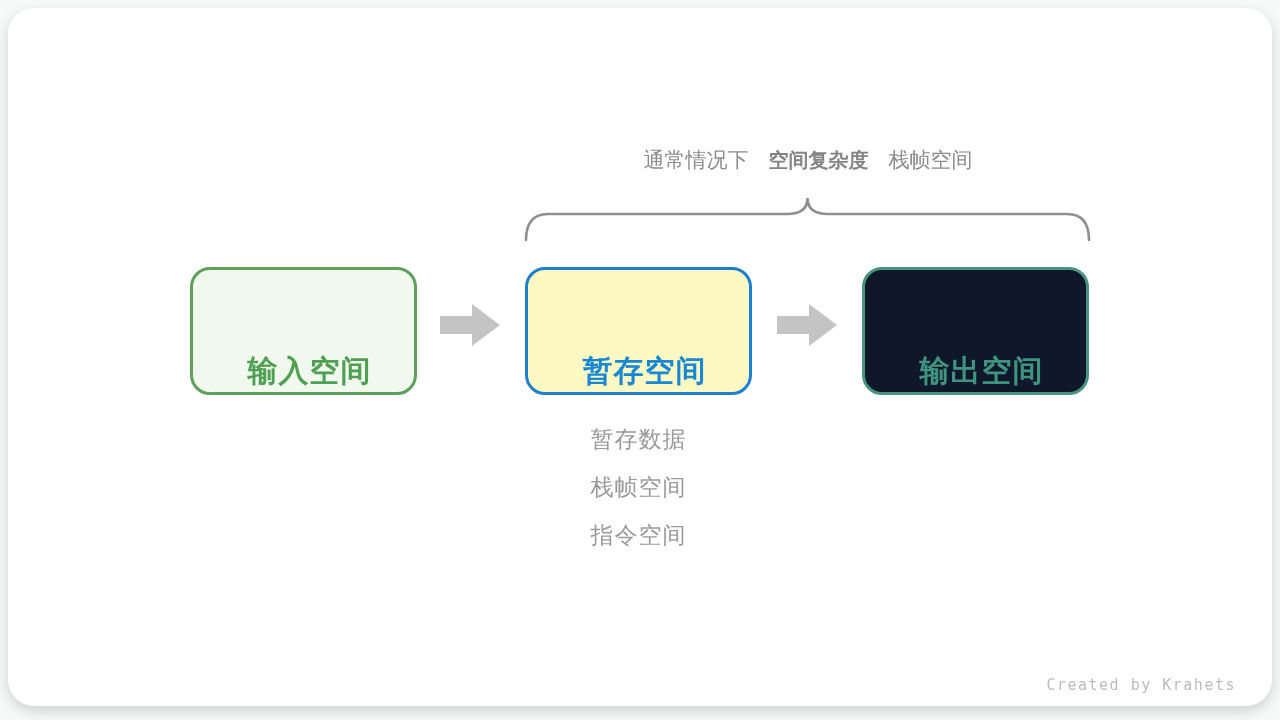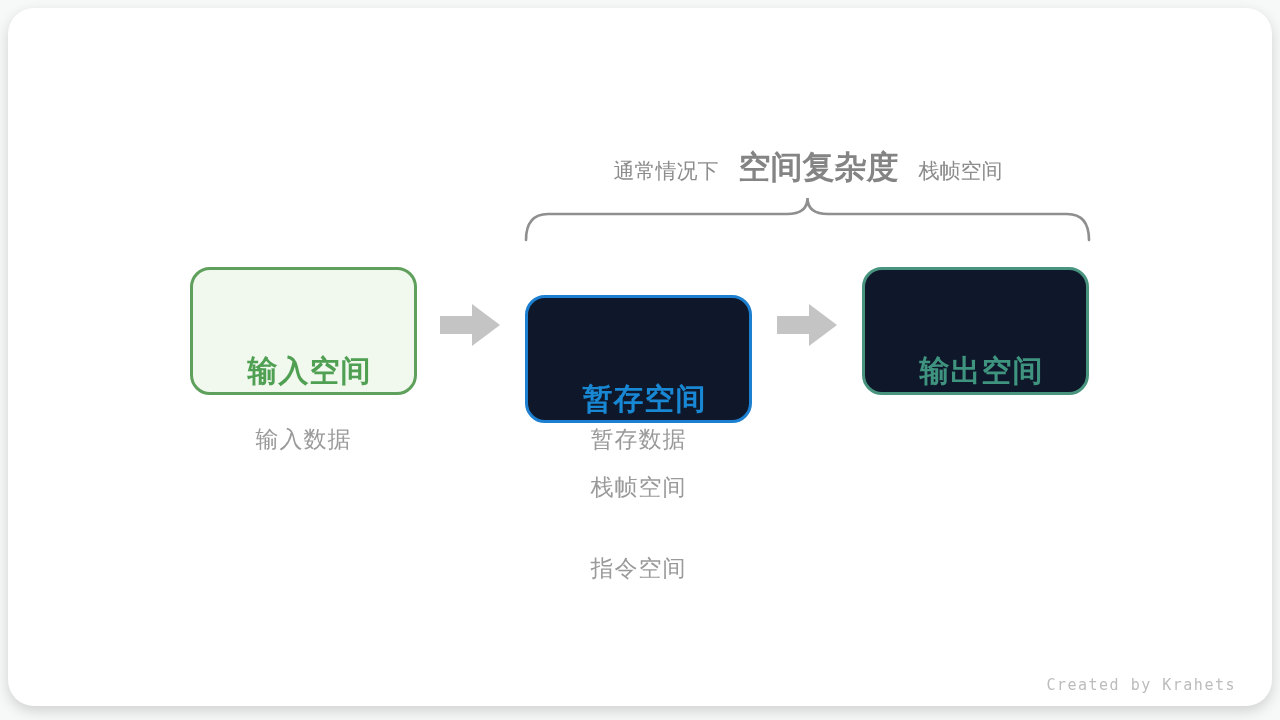--- a/index.html
+++ b/index.html
@@ -26,61 +26,61 @@
     left: 525px; top: 146px;
     width: 566px;
     display: flex;
     justify-content: center;
     align-items: baseline;
     gap: 20px;
     color: #8c8c8c;
     white-space: nowrap;
   }
   .title .regular { font-size: 21px; font-weight: 400; }
-  .title .emphasis { font-size: 32px; font-weight: 700; color: #848484; }
+  .title .emphasis { font-size: 20px; font-weight: 700; color: #848484; }
   .brace-wrap {
     position: absolute;
     left: 524px; top: 196px;
     width: 567px; height: 46px;
   }
   .node {
     position: absolute;
     top: 267px;
     width: 227px; height: 128px;
     border-radius: 20px;
     display: flex;
     align-items: flex-end;
     justify-content: center;
     font-size: 30px;
     font-weight: 700;
     letter-spacing: 1px;
     padding-left: 12px;
   }
   .node-input  { left: 190px; background: #f1f8ee; border: 3px solid #5ea05c; color: #50a053; }
-  .node-temp   { left: 525px; background: #0f172a; border: 3px solid #1c7fd0; color: #1887d4; margin-top: 28px; }
+  .node-temp   { left: 525px; background: #fef9c3; border: 3px solid #1c7fd0; color: #1887d4; }
   .node-output { left: 862px; background: #0f172a; border: 3px solid #48947f; color: #3f947f; }
   .arrow {
     position: absolute;
     top: 303px;
     width: 60px; height: 44px;
   }
   .arrow-1 { left: 440px; }
   .arrow-2 { left: 777px; }
   .caption {
     position: absolute;
     width: 227px;
     text-align: center;
     font-size: 23px;
     color: #9a9a9a;
     letter-spacing: 1px;
   }
   .cap-input  { left: 190px; top: 424px; }
   .cap-temp-1 { left: 525px; top: 424px; }
   .cap-temp-2 { left: 525px; top: 472px; }
-  .cap-temp-3 { left: 525px; top: 520px; margin-top: 33px; }
+  .cap-temp-3 { left: 525px; top: 520px; }
   .cap-output { left: 862px; top: 424px; }
   .credit {
     position: absolute;
     right: 44px; top: 676px;
     font-family: "DejaVu Sans Mono", "Liberation Mono", monospace;
     font-size: 15px;
     letter-spacing: 1.5px;
     color: #bcbcbc;
   }
 </style>
@@ -116,19 +116,18 @@
     <svg width="60" height="44" viewBox="0 0 60 44">
       <polygon points="0,13 32,13 32,1 60,22 32,43 32,31 0,31" fill="#c4c4c4"></polygon>
     </svg>
   </div>
   <div class="arrow arrow-2">
     <svg width="60" height="44" viewBox="0 0 60 44">
       <polygon points="0,13 32,13 32,1 60,22 32,43 32,31 0,31" fill="#c4c4c4"></polygon>
     </svg>
   </div>
 
-  <div class="caption cap-input">输入数据</div>
   <div class="caption cap-temp-1">暂存数据</div>
   <div class="caption cap-temp-2">栈帧空间</div>
   <div class="caption cap-temp-3">指令空间</div>
 
   <div class="credit">Created by Krahets</div>
 </div>
 
 </body></html>

